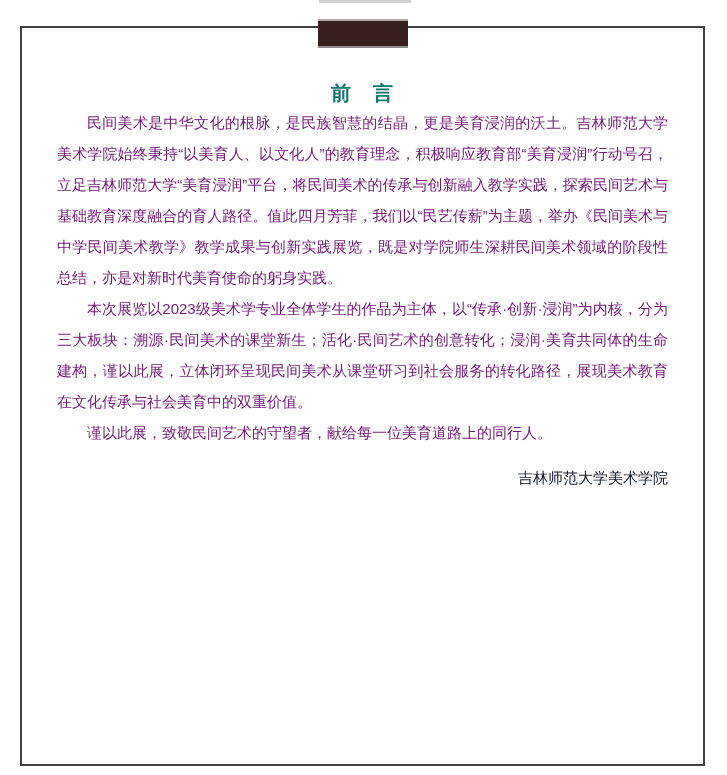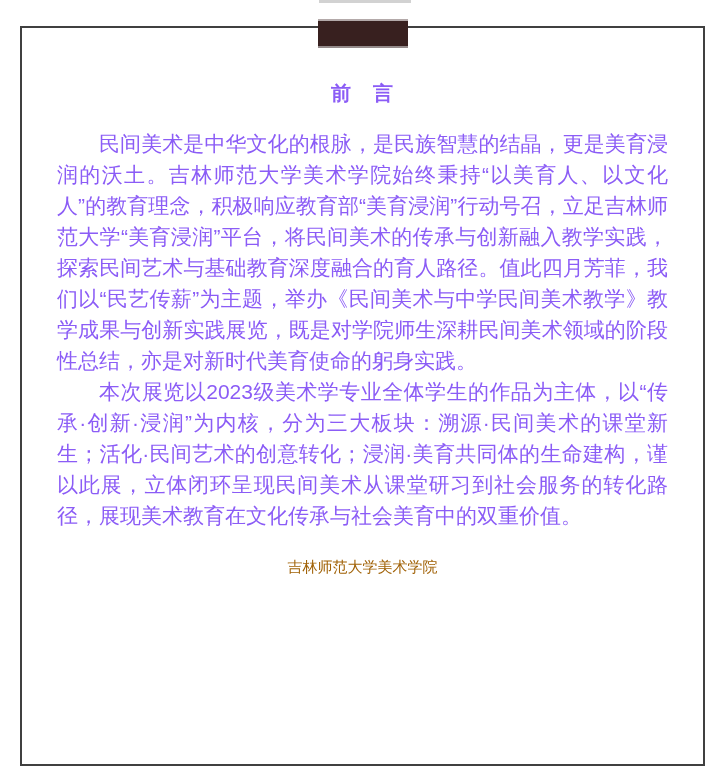--- a/index.html
+++ b/index.html
@@ -45,40 +45,39 @@
     height: 25px;
     background: #38201f;
     border-top: 2px solid #b3a9a9;
     border-bottom: 2px solid #948a8a;
   }
   .title {
     margin: 52px 0 0 0;
     text-align: center;
     font-size: 20px;
     font-weight: bold;
-    color: #8b5cf6;
+    color: #0f766e;
     letter-spacing: 1px;
   }
   .body-text {
-    margin-top: 21px;
-    font-size: 21px;
+    font-size: 15px;
     line-height: 31px;
-    color: #8b5cf6;
+    color: #701a75;
     text-align: justify;
   }
   .body-text p {
     margin: 0;
     text-indent: 2em;
   }
   .signature-block {
-    margin-top: 20px;
+    margin-top: 14px;
     font-size: 15px;
     line-height: 31px;
-    color: #a16207;
-    text-align: center;
+    color: #0f172a;
+    text-align: right;
   }
   .signature-block .date-line {
     padding-right: 8px;
   }
 </style>
 </head>
 <body>
 
 <div class="page">
 
@@ -86,20 +85,21 @@
 
   <div class="content-box">
 
     <div class="deco-tab"></div>
 
     <h1 class="title">前　言</h1>
 
     <div class="body-text">
       <p>民间美术是中华文化的根脉，是民族智慧的结晶，更是美育浸润的沃土。吉林师范大学美术学院始终秉持“以美育人、以文化人”的教育理念，积极响应教育部“美育浸润”行动号召，立足吉林师范大学“美育浸润”平台，将民间美术的传承与创新融入教学实践，探索民间艺术与基础教育深度融合的育人路径。值此四月芳菲，我们以“民艺传薪”为主题，举办《民间美术与中学民间美术教学》教学成果与创新实践展览，既是对学院师生深耕民间美术领域的阶段性总结，亦是对新时代美育使命的躬身实践。</p>
       <p>本次展览以2023级美术学专业全体学生的作品为主体，以“传承·创新·浸润”为内核，分为三大板块：溯源·民间美术的课堂新生；活化·民间艺术的创意转化；浸润·美育共同体的生命建构，谨以此展，立体闭环呈现民间美术从课堂研习到社会服务的转化路径，展现美术教育在文化传承与社会美育中的双重价值。</p>
+      <p>谨以此展，致敬民间艺术的守望者，献给每一位美育道路上的同行人。</p>
     </div>
 
     <div class="signature-block">
       <div>吉林师范大学美术学院</div>
     </div>
 
   </div>
 </div>
 
 </body></html>

